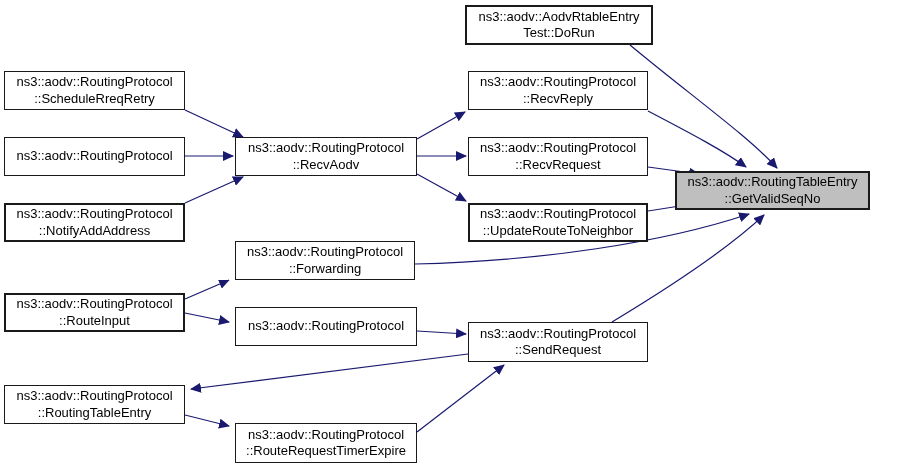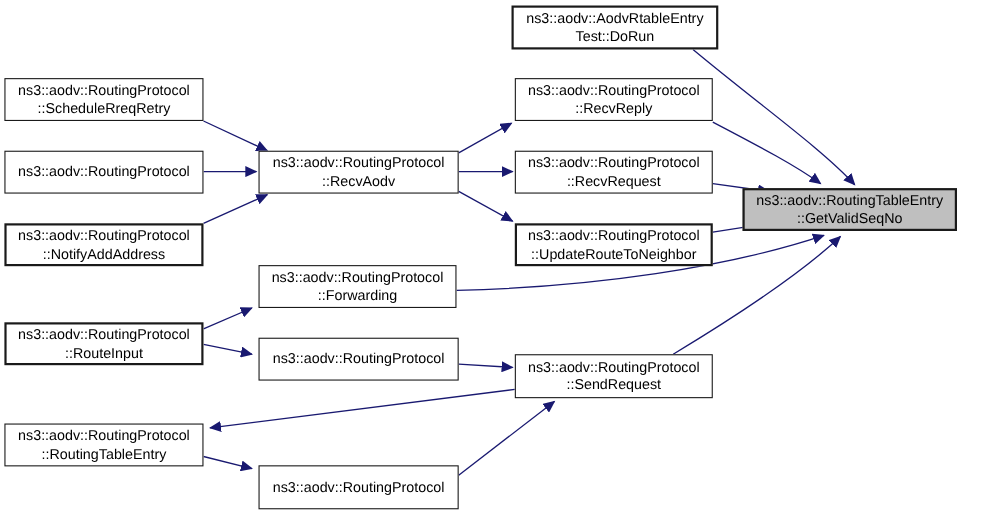--- a/index.html
+++ b/index.html
@@ -115,15 +115,16 @@
       <div class="node normal" style="left: 468px; top: 322px; width: 180px; height: 40px; border-color: rgb(26, 26, 26);">
         <span>ns3::aodv::RoutingProtocol</span>
         <span>::SendRequest</span>
       </div>
       <div class="node normal" style="left: 4px; top: 385px; width: 181px; height: 39px; border-color: rgb(26, 26, 26);">
         <span>ns3::aodv::RoutingProtocol</span>
         <span>::RoutingTableEntry</span>
       </div>
       <div class="node normal" style="left: 235px; top: 423px; width: 182px; height: 40px; border-color: rgb(26, 26, 26);">
         <span>ns3::aodv::RoutingProtocol</span>
+        <span>::RouteRequestTimerExpire</span>
       </div>
     </div>
 </div>
 
 </body></html>

